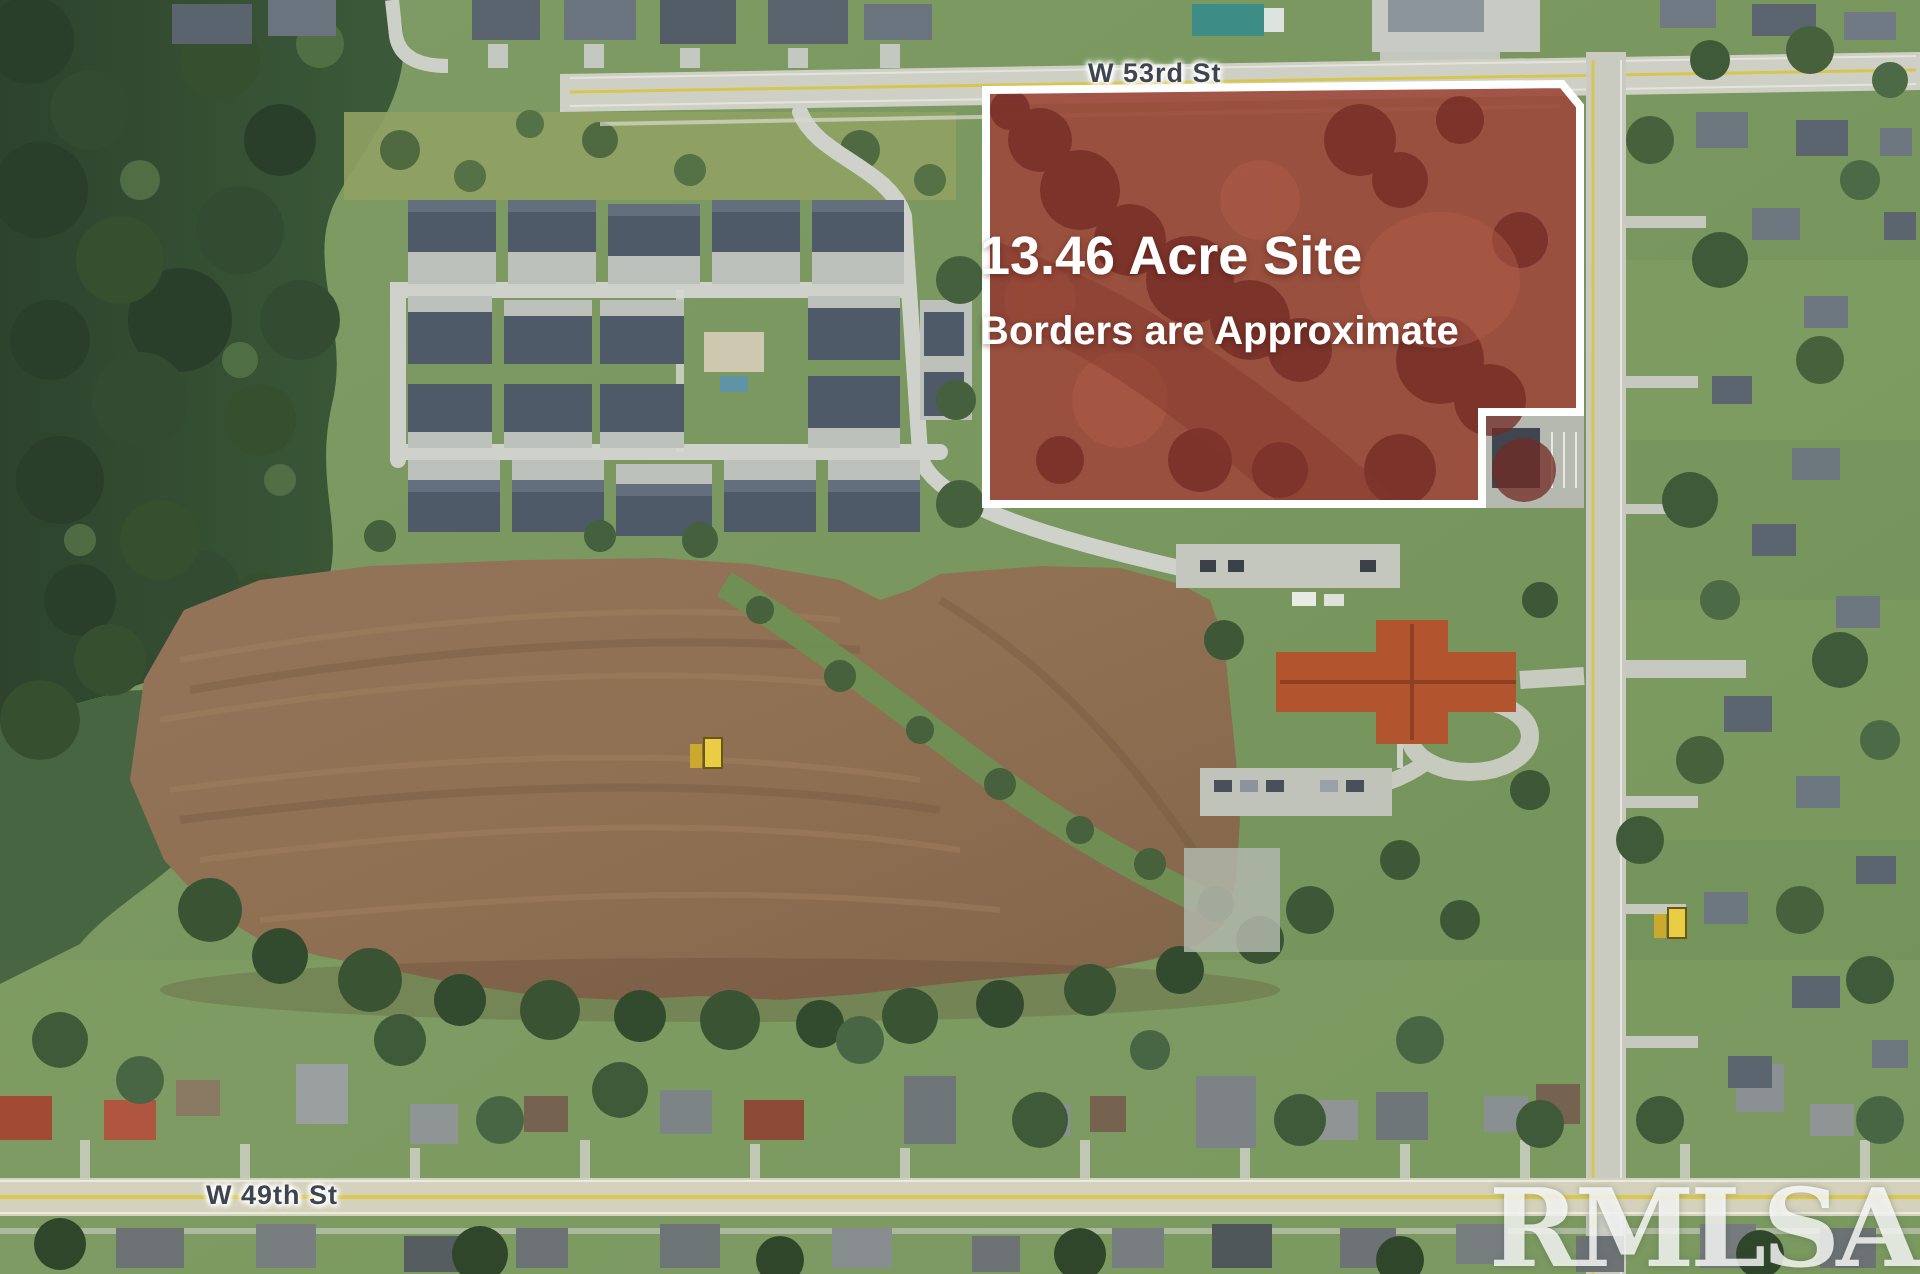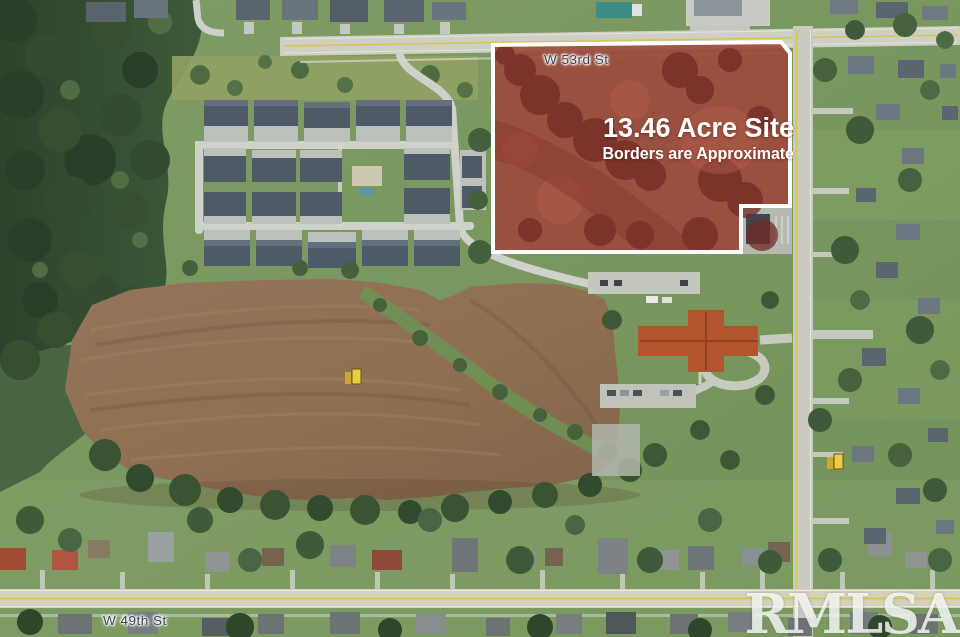--- a/index.html
+++ b/index.html
@@ -1,25 +1,25 @@
 <!DOCTYPE html>
 <html><head>
 <meta charset="utf-8">
 <style>
   html,body{margin:0;padding:0;background:#222;}
   .stage{position:relative;width:960px;height:637px;overflow:hidden;
          font-family:"Liberation Sans",sans-serif;background:#7c9a60;}
   .stage svg{position:absolute;left:0;top:0;}
   .overlay{position:absolute;z-index:5;}
-  .street-label{color:#3e4450;font-size:13.5px;font-weight:normal;letter-spacing:.5px;white-space:nowrap;
-    text-shadow:0 0 2px #fff,0 0 3px #fff,0 0 4px #fff,1px 1px 2px #fff,-1px -1px 2px #fff;margin-top:23px;}
-  .site-label{left:490px;top:113px;width:304px;text-align:right;color:#ffffff;
+  .street-label{color:#3e4450;font-size:13.5px;font-weight:bold;letter-spacing:.5px;white-space:nowrap;
+    text-shadow:0 0 2px #fff,0 0 3px #fff,0 0 4px #fff,1px 1px 2px #fff,-1px -1px 2px #fff;}
+  .site-label{left:490px;top:113px;width:304px;text-align:left;color:#ffffff;
     text-shadow:0 1px 3px rgba(60,10,10,.45);}
   .site-label .title{font-size:27px;font-weight:600;line-height:1.15;}
-  .site-label .subtitle{font-size:16px;font-weight:600;margin-top:1px;}
+  .site-label .subtitle{font-size:20px;font-weight:600;margin-top:11px;}
   .watermark{right:2px;bottom:-9px;font-family:"DejaVu Serif",serif;font-weight:bold;
     font-size:54px;letter-spacing:-2px;color:rgba(255,255,255,.8);
     text-shadow:0 0 3px rgba(70,80,70,.35);}
 </style>
 </head>
 <body>
 
 <div class="stage">
 
 <svg width="960" height="637" viewBox="0 0 960 637">

